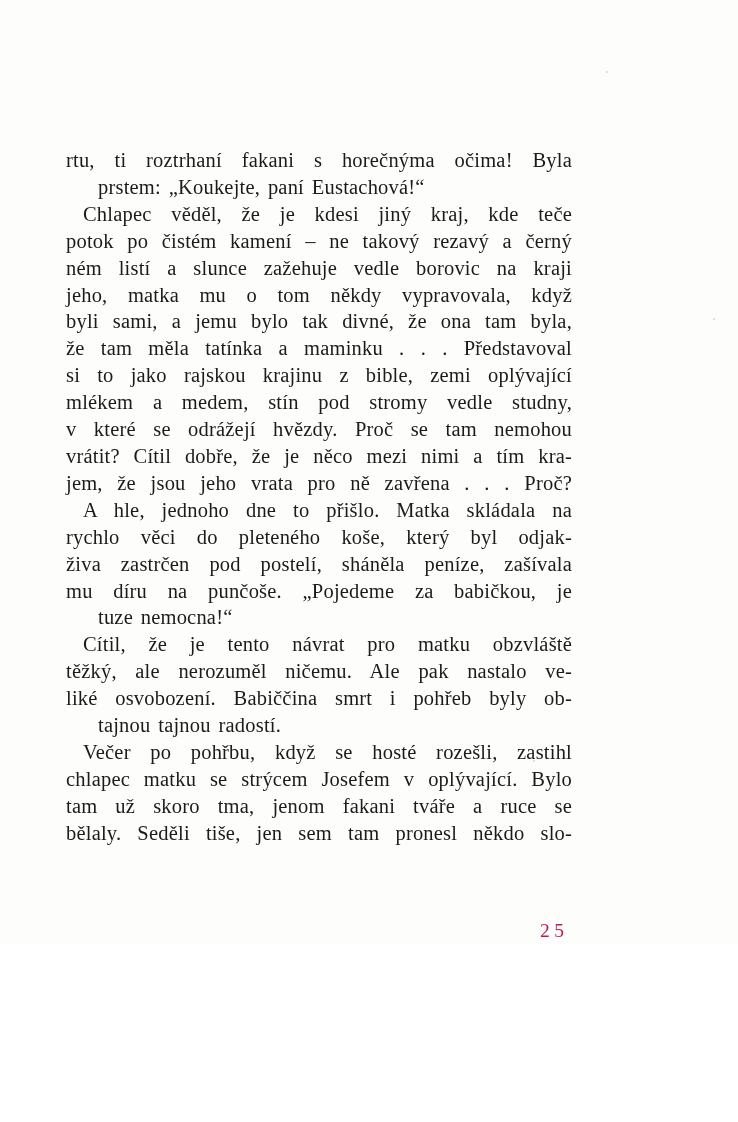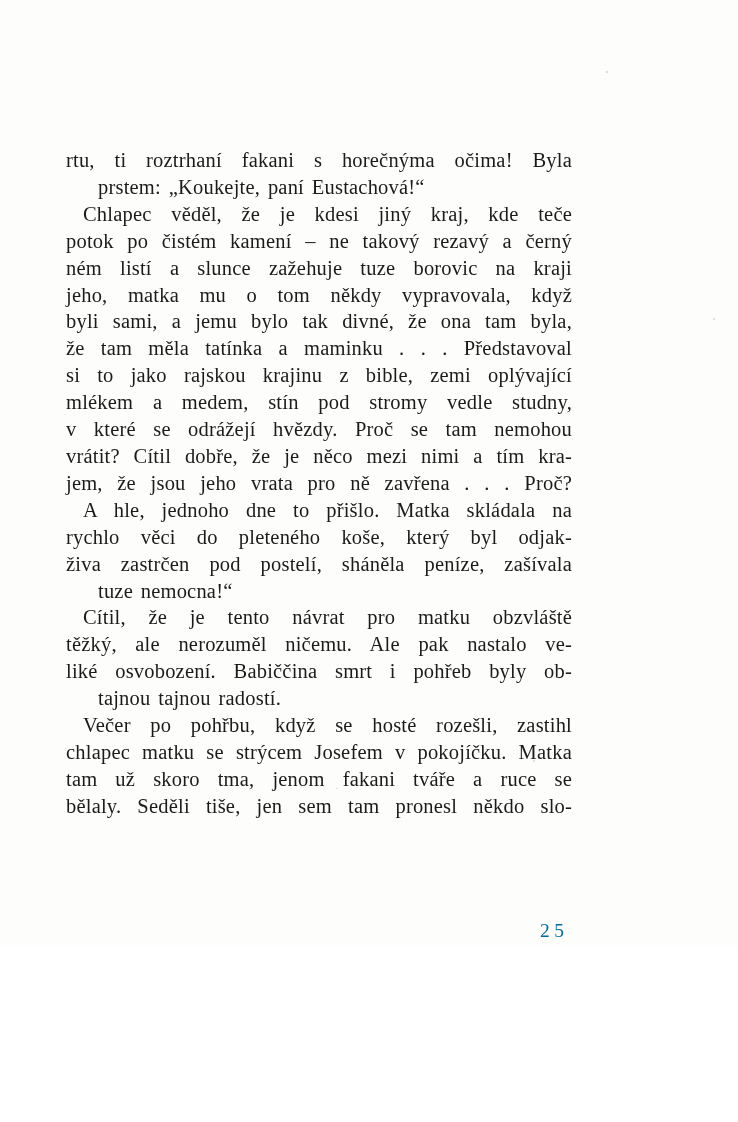--- a/index.html
+++ b/index.html
@@ -44,21 +44,21 @@
   }
   .line.indent {
     text-indent: 17px;
   }
   .page-number {
     position: absolute;
     left: 540px;
     top: 920px;
     font-size: 19.5px;
     letter-spacing: 4.5px;
-    color: #0369a1;
+    color: #be185d;
     text-align: right;
   }
   .speck {
     position: absolute;
     border-radius: 50%;
     background: #b9b9b9;
     opacity: 0.55;
   }
   .speck.s1 { left: 606px; top: 71px;  width: 2px; height: 2px; }
   .speck.s2 { left: 713px; top: 318px; width: 2px; height: 2px; }
@@ -72,37 +72,38 @@
   <div class="speck s1"></div>
   <div class="speck s2"></div>
   <div class="speck s3"></div>
   <div class="speck s4"></div>
 
   <div class="text-block" id="text-block">
       <div class="line">rtu, ti roztrhaní fakani s horečnýma očima! Byla</div>
       <div class="line nojust">prstem: „Koukejte, paní Eustachová!“</div>
       <div class="line indent">Chlapec věděl, že je kdesi jiný kraj, kde teče</div>
       <div class="line">potok po čistém kamení – ne takový rezavý a černý</div>
-      <div class="line">ném listí a slunce zažehuje tuze borovic na kraji</div>
+      <div class="line">ném listí a slunce zažehuje vedle borovic na kraji</div>
       <div class="line">jeho, matka mu o tom někdy vypravovala, když</div>
       <div class="line">byli sami, a jemu bylo tak divné, že ona tam byla,</div>
       <div class="line">že tam měla tatínka a maminku . . . Představoval</div>
       <div class="line">si to jako rajskou krajinu z bible, zemi oplývající</div>
       <div class="line">mlékem a medem, stín pod stromy vedle studny,</div>
       <div class="line">v které se odrážejí hvězdy. Proč se tam nemohou</div>
       <div class="line">vrátit? Cítil dobře, že je něco mezi nimi a tím kra-</div>
       <div class="line">jem, že jsou jeho vrata pro ně zavřena . . . Proč?</div>
       <div class="line indent">A hle, jednoho dne to přišlo. Matka skládala na</div>
       <div class="line">rychlo věci do pleteného koše, který byl odjak-</div>
       <div class="line">živa zastrčen pod postelí, sháněla peníze, zašívala</div>
+      <div class="line">mu díru na punčoše. „Pojedeme za babičkou, je</div>
       <div class="line nojust">tuze nemocna!“</div>
       <div class="line indent">Cítil, že je tento návrat pro matku obzvláště</div>
       <div class="line">těžký, ale nerozuměl ničemu. Ale pak nastalo ve-</div>
       <div class="line">liké osvobození. Babiččina smrt i pohřeb byly ob-</div>
       <div class="line nojust">tajnou tajnou radostí.</div>
       <div class="line indent">Večer po pohřbu, když se hosté rozešli, zastihl</div>
-      <div class="line">chlapec matku se strýcem Josefem v pokojíčku. Matka</div>
+      <div class="line">chlapec matku se strýcem Josefem v oplývající. Bylo</div>
       <div class="line">tam už skoro tma, jenom fakani tváře a ruce se</div>
       <div class="line">bělaly. Seděli tiše, jen sem tam pronesl někdo slo-</div>
     </div>
 
   <div class="page-number">25</div>
 </div>
 
 </body></html>

